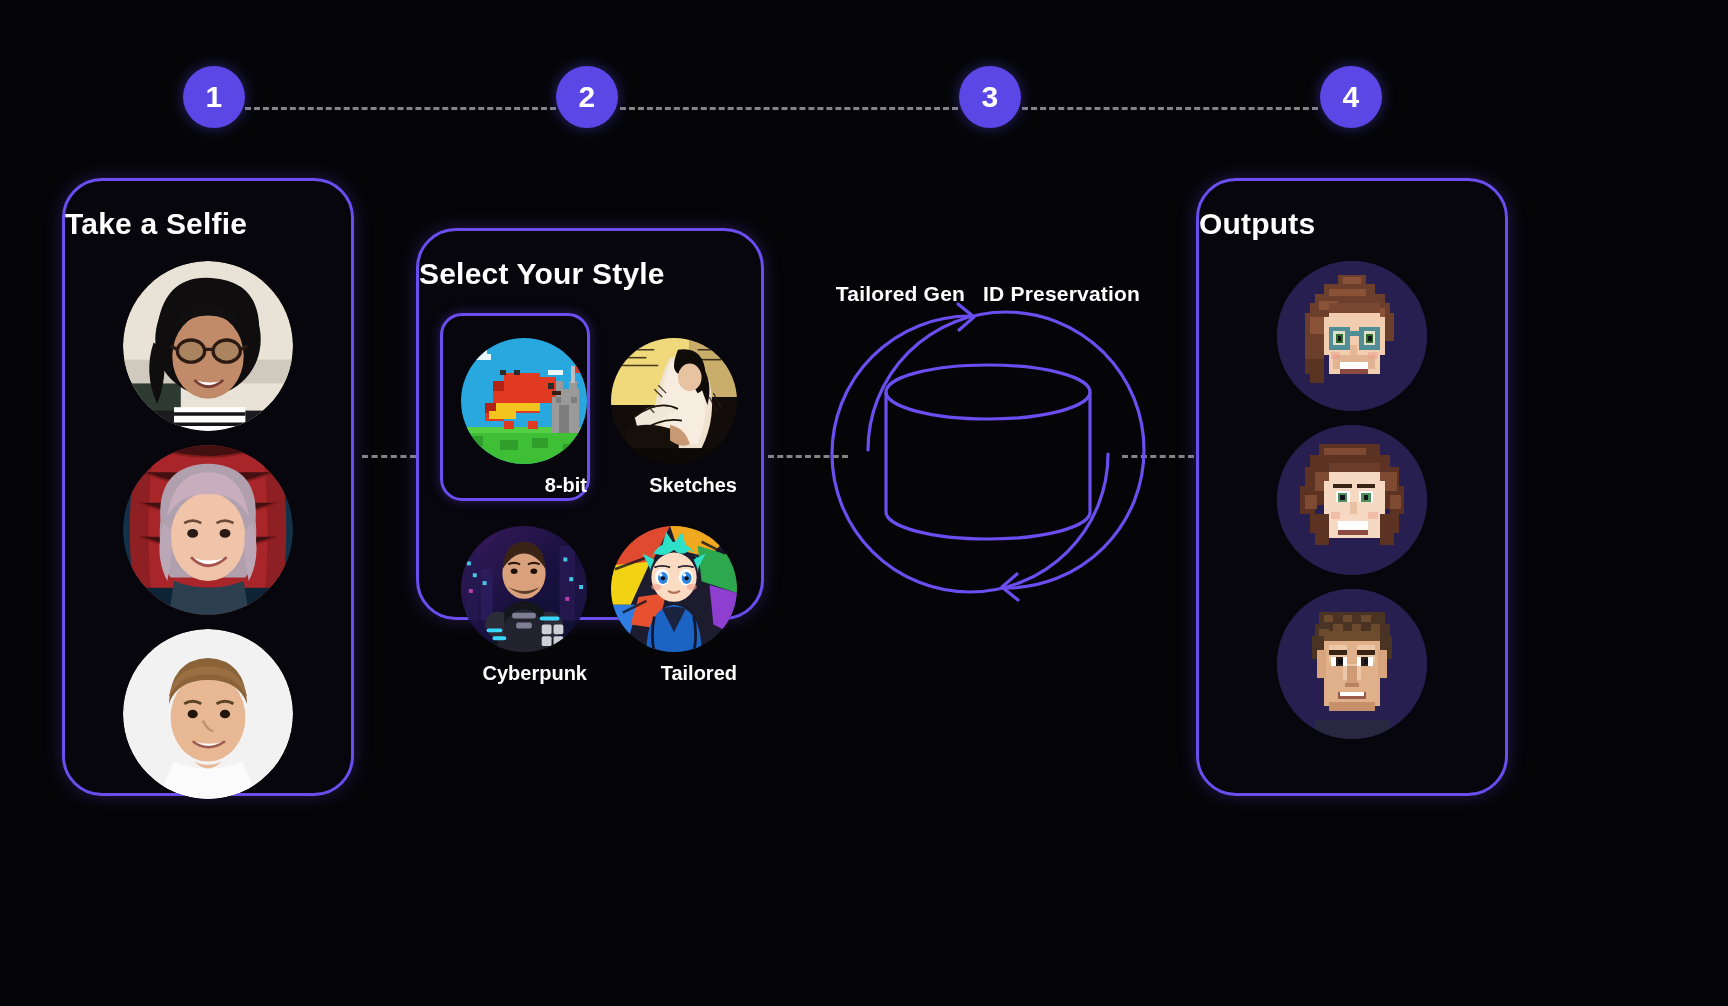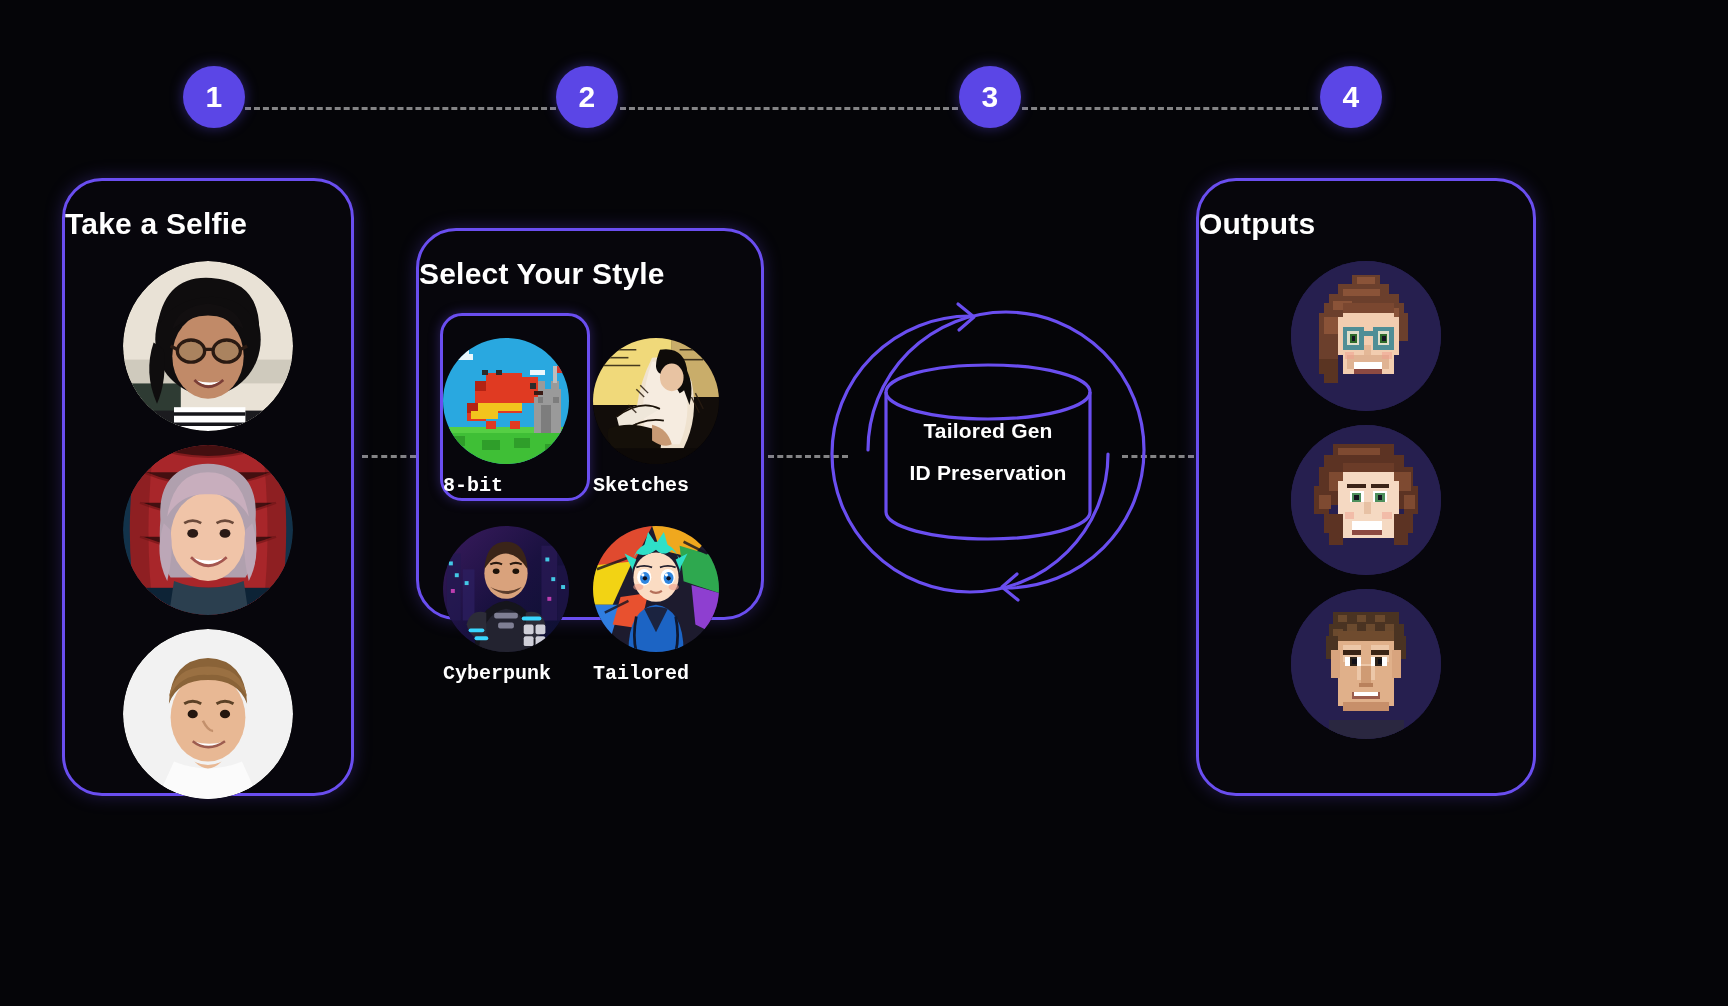--- a/index.html
+++ b/index.html
@@ -49,45 +49,45 @@
   }
   .selfie svg { display: block; width: 170px; height: 170px; }
 
   
   #panel-style { left: 416px; top: 228px; width: 348px; height: 392px; padding-top: 26px; }
   .style-grid {
     margin: 22px auto 0; width: 300px;
     display: grid; grid-template-columns: 150px 150px; grid-template-rows: 188px 188px;
   }
   .style-card {
-    display: flex; flex-direction: column; align-items: flex-start; justify-content: flex-start;
-    padding-top: 22px; border-radius: 22px; border: 3px solid transparent; font-family: Liberation Mono, monospace;
+    display: flex; flex-direction: column; align-items: flex-end; justify-content: flex-start;
+    padding-top: 22px; border-radius: 22px; border: 3px solid transparent;
   }
   .style-card.selected { border-color: #6a4ef0; box-shadow: 0 0 12px rgba(106,78,240,.35); }
   .style-thumb { width: 126px; height: 126px; border-radius: 50%; overflow: hidden; background: #000; }
   .style-thumb svg { display: block; width: 126px; height: 126px; }
   .style-label {
     margin-top: 10px; color: #fff; font-size: 20px; font-weight: 700; text-align: center;
     white-space: nowrap;
   }
 
   
   #engine { position: absolute; left: 818px; top: 282px; width: 340px; height: 340px; }
   #engine svg { position: absolute; left: 0; top: 0; }
   .engine-text {
     position: absolute; left: 0; top: 0; width: 340px; height: 340px;
-    display: flex; flex-direction: column; align-items: center; justify-content: center;
+    display: flex; flex-direction: row; align-items: flex-start; justify-content: center;
     gap: 18px; pointer-events: none;
   }
   .engine-text span {
     color: #ffffff; font-size: 21px; font-weight: 700; letter-spacing: .2px; white-space: nowrap;
   }
 
   
-  #panel-outputs { left: 1196px; top: 178px; width: 340px; height: 618px; padding-top: 26px; }
+  #panel-outputs { left: 1196px; top: 178px; width: 312px; height: 618px; padding-top: 26px; }
   .output-stack { margin-top: 20px; display: flex; flex-direction: column; align-items: center; gap: 14px; }
   .output {
     width: 150px; height: 150px; border-radius: 50%;
     overflow: hidden; background: #241d4e;
   }
   .output svg { display: block; width: 150px; height: 150px; }
 </style>
 </head>
 <body>
 

